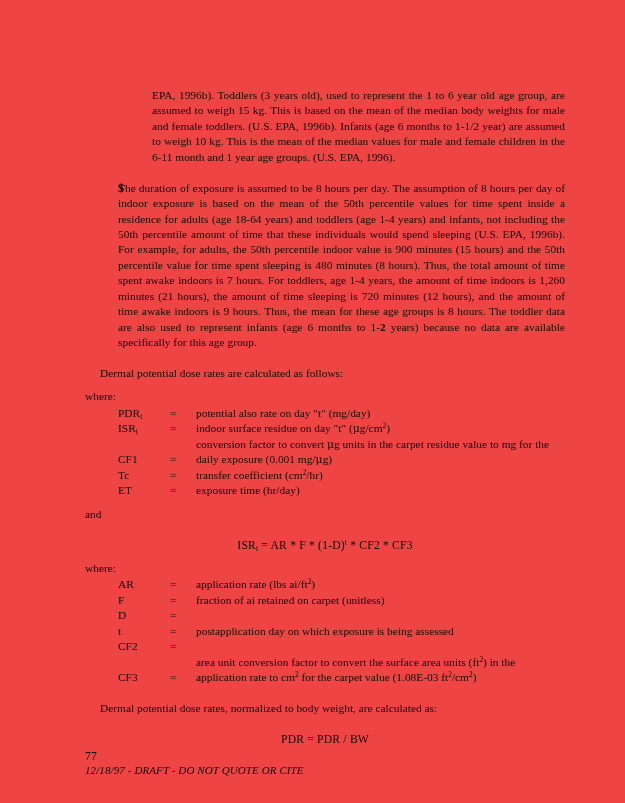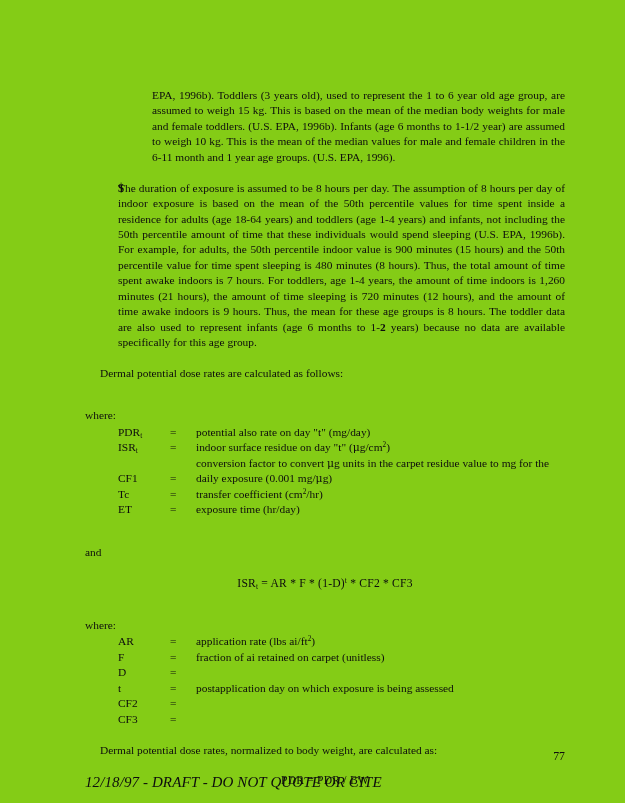--- a/index.html
+++ b/index.html
@@ -11,21 +11,21 @@
     width: 625px;
     height: 803px;
     position: relative;
     font-family: "Liberation Serif", "DejaVu Serif", serif;
     color: #0d0d0d;
     overflow: hidden;
   }
   .page {
     position: absolute;
     inset: 0;
-    background: #84cc16;
+    background: #ef4444;
   }
   .content {
     position: absolute;
     left: 85px;
     top: 88px;
     width: 480px;
   }
   p {
     margin: 0;
     font-size: 11.4px;
@@ -59,21 +59,21 @@
     text-indent: 15px;
   }
   .equation {
     margin-top: 15.4px;
     text-align: center;
     font-size: 11.6px;
     line-height: 15.45px;
     letter-spacing: 0.2px;
   }
   .kw {
-    margin-top: 27px;
+    margin-top: 8px;
     font-size: 11.4px;
     line-height: 15.45px;
   }
   .deflist {
     margin-top: 1px;
     margin-left: 33px;
     width: 447px;
   }
   .defrow {
     display: flex;
@@ -113,32 +113,32 @@
   .footer {
     position: absolute;
     left: 85px;
     top: 757px;
     width: 480px;
     height: 20px;
   }
   .footer-note {
     position: absolute;
     left: 0;
-    top: 17px;
+    top: 7px;
     font-style: italic;
-    font-size: 15px;
+    font-size: 11px;
     letter-spacing: 0.1px;
     white-space: nowrap;
   }
   .footer-page {
     position: absolute;
     left: 0;
     right: 0;
     top: -8px;
-    text-align: right;
+    text-align: left;
     font-size: 11.8px;
   }
 </style>
 </head>
 <body>
 
 <div class="page">
 
   <div class="content">
 
@@ -210,20 +210,21 @@
         <span class="defeq">=</span>
         <span class="defdesc">postapplication day on which exposure is being assessed</span>
       </div>
       <div class="defrow">
         <span class="defterm">CF2</span>
         <span class="defeq">=</span>
       </div>
       <div class="defrow">
         <span class="defterm">CF3</span>
         <span class="defeq">=</span>
+        <span class="defdesc">area unit conversion factor to convert the surface area units (ft<sup>2</sup>) in the application rate to cm<sup>2</sup> for the carpet value (1.08E-03 ft<sup>2</sup>/cm<sup>2</sup>)</span>
       </div>
     </div>
 
     <p class="lead-line">Dermal potential dose rates, normalized to body weight, are calculated as:</p>
 
     <div class="equation">
       PDR = PDR / BW
     </div>
 
   </div>

